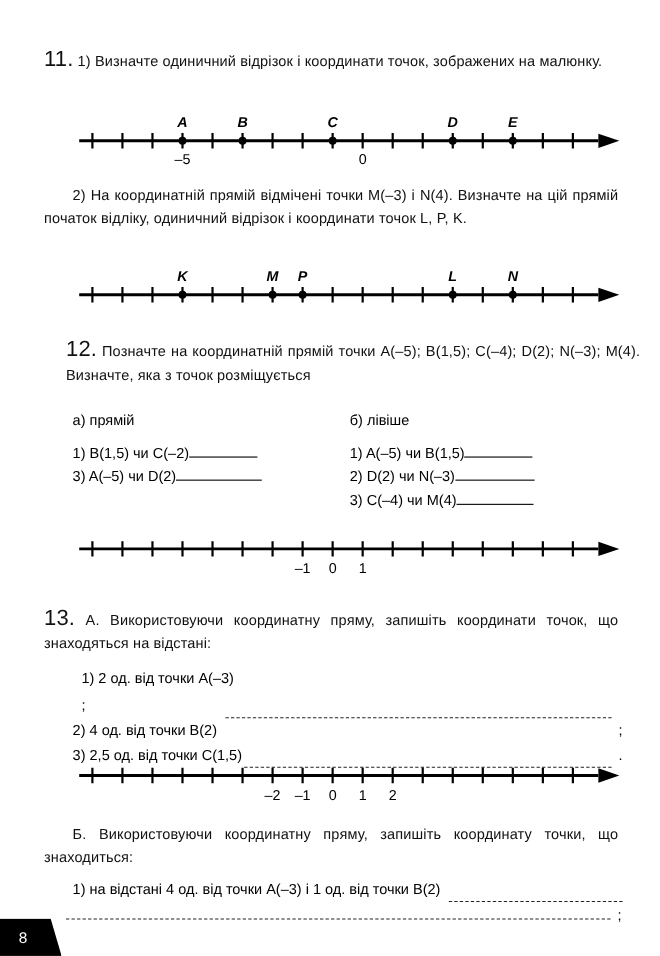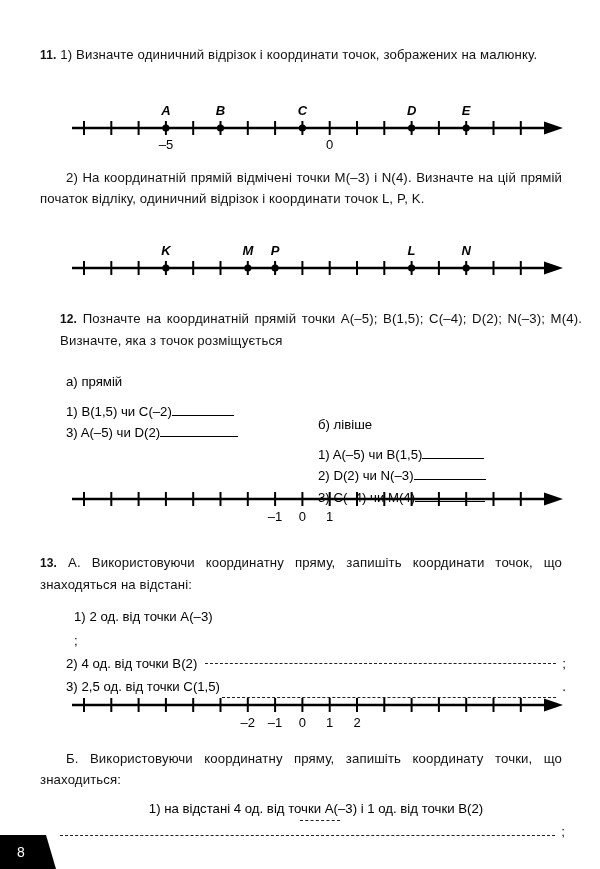--- a/index.html
+++ b/index.html
@@ -24,22 +24,22 @@
   
   .para {
     position: absolute;
     font-size: 13.2px;
     line-height: 21px;
     color: #111111;
     text-align: justify;
     letter-spacing: 0.01em;
   }
   .num {
-    font-weight: bold;
-    font-size: 12px;
+    font-weight: normal;
+    font-size: 20px;
   }
   .indent { display: inline-block; width: 26px; }
 
   
   .numline {
     position: absolute;
   }
   .numline svg { display: block; }
   .nl-label {
     font-size: 13px;
@@ -201,21 +201,21 @@
     <div class="row">а) прямій</div>
     <div style="height:8px"></div>
     <div class="row">
       <span>1) B(1,5) чи C(–2)</span><span class="blank-solid" style="width:62px;"></span>
     </div>
     <div class="row">
       <span>3) A(–5) чи D(2)</span><span class="blank-solid" style="width:78px;"></span>
     </div>
   </div>
 
-  <div class="col-list" style="left:318px; top:371px;margin-top:43px;">
+  <div class="col-list" style="left:318px; top:371px;">
     <div class="row">б) лівіше</div>
     <div style="height:8px"></div>
     <div class="row">
       <span>1) A(–5) чи B(1,5)</span><span class="blank-solid" style="width:62px;"></span>
     </div>
     <div class="row">
       <span>2) D(2) чи N(–3)</span><span class="blank-solid" style="width:72px;"></span>
     </div>
     <div class="row">
       <span>3) C(–4) чи M(4)</span><span class="blank-solid" style="width:70px;"></span>
@@ -257,21 +257,21 @@
     <span class="num">13.</span>
     <span>А. Використовуючи координатну пряму, запишіть координати точок, що знаходяться на відстані:</span>
   </div>
 
   <div class="col-list" style="left:66px; top:605px; width:500px; line-height:23px;">
     <div class="row" style="display:flex; align-items:baseline;flex-direction:column;">
       <span>1) 2 од. від точки A(–3)</span>
       <span class="blank-dash" style="flex:1; margin:0 6px 0 8px;"></span>
       <span>;</span>
     </div>
-    <div class="row" style="display:flex; align-items:center;">
+    <div class="row" style="display:flex; align-items:flex-start;">
       <span>2) 4 од. від точки B(2)</span>
       <span class="blank-dash" style="flex:1; margin:0 6px 0 8px;"></span>
       <span>;</span>
     </div>
     <div class="row" style="display:flex; align-items:flex-end;">
       <span>3) 2,5 од. від точки C(1,5)</span>
       <span class="blank-dash" style="flex:1; margin:0 6px 0 2px;"></span>
       <span>.</span>
     </div>
   </div>
@@ -307,21 +307,21 @@
         <text x="291.0" y="34">2</text>
       </g>
     </svg>
   </div>
 
   <div class="para" style="left:40px; top:748px; width:522px;">
     <span class="indent"></span><span>Б. Використовуючи координатну пряму, запишіть координату точки, що знаходиться:</span>
   </div>
 
   <div class="col-list" style="left:66px; top:798px; width:500px;">
-    <div class="row" style="display:flex; align-items:center; white-space:nowrap;flex-direction:column;">
+    <div class="row" style="display:flex; align-items:flex-end; white-space:nowrap;">
       <span>1) на відстані 4 од. від точки A(–3) і 1 од. від точки B(2)</span>
       <span class="blank-dash" style="flex:1; margin-left:8px; min-width:40px;"></span>
     </div>
   </div>
 
   <div style="position:absolute; left:60px; top:824px; width:505px; display:flex; align-items:baseline; font-size:13.2px;">
     <span class="blank-dash" style="flex:1; margin-right:6px;"></span>
     <span>;</span>
   </div>
 

